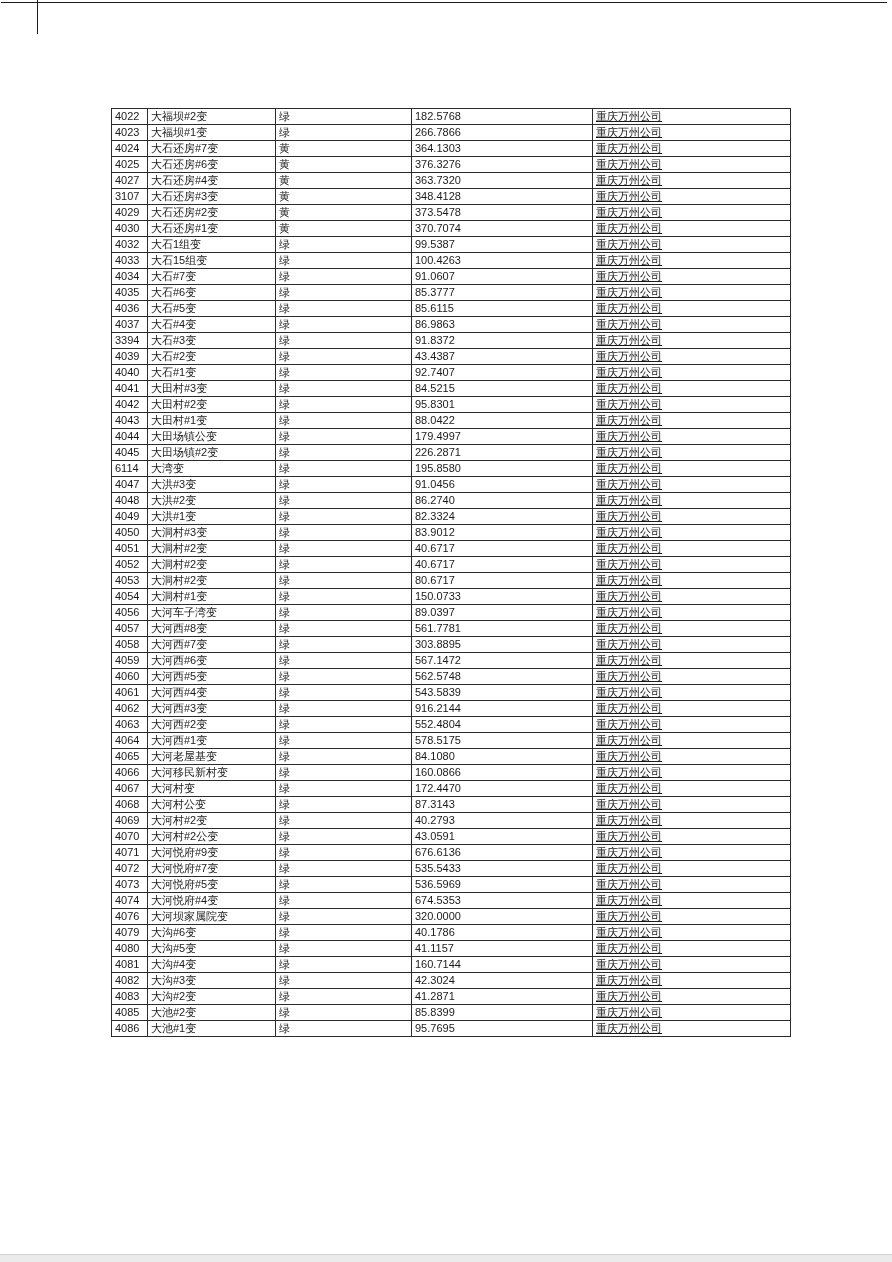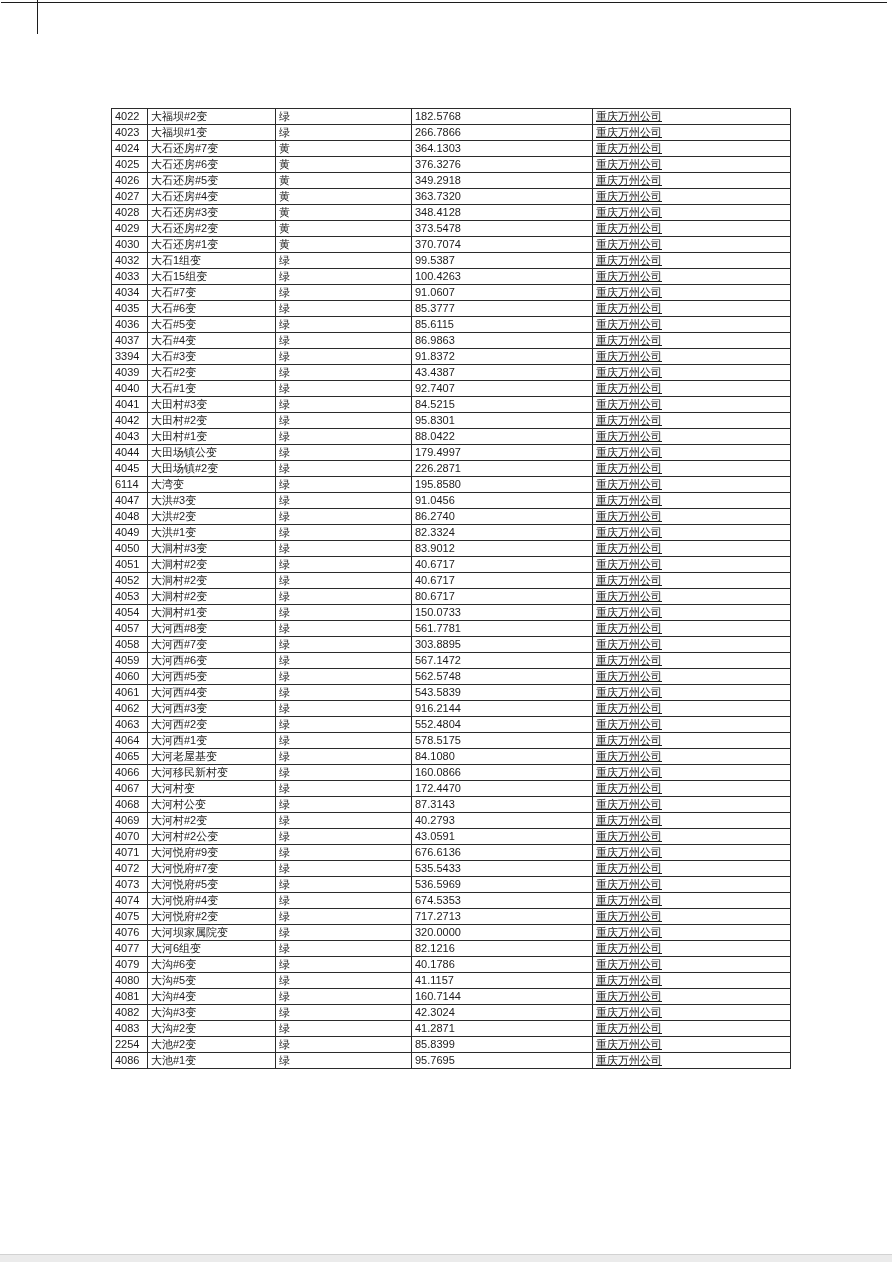--- a/index.html
+++ b/index.html
@@ -107,38 +107,31 @@
   </tr>
 
   <tr>
     <td class="c-id">4025</td>
     <td class="c-name">大石还房#6变</td>
     <td class="c-status">黄</td>
     <td class="c-value">376.3276</td>
     <td class="c-company"><span class="company-link">重庆万州公司</span></td>
   </tr>
 
-  <tr>
-    <td class="c-id">4026</td>
-    <td class="c-name">大石还房#5变</td>
-    <td class="c-status">黄</td>
-    <td class="c-value">349.2918</td>
-    <td class="c-company"><span class="company-link">重庆万州公司</span></td>
-  </tr>
 
   <tr>
     <td class="c-id">4027</td>
     <td class="c-name">大石还房#4变</td>
     <td class="c-status">黄</td>
     <td class="c-value">363.7320</td>
     <td class="c-company"><span class="company-link">重庆万州公司</span></td>
   </tr>
 
   <tr>
-    <td class="c-id">4028</td>
+    <td class="c-id">3107</td>
     <td class="c-name">大石还房#3变</td>
     <td class="c-status">黄</td>
     <td class="c-value">348.4128</td>
     <td class="c-company"><span class="company-link">重庆万州公司</span></td>
   </tr>
 
   <tr>
     <td class="c-id">4029</td>
     <td class="c-name">大石还房#2变</td>
     <td class="c-status">黄</td>
@@ -333,20 +326,27 @@
 
   <tr>
     <td class="c-id">4054</td>
     <td class="c-name">大洞村#1变</td>
     <td class="c-status">绿</td>
     <td class="c-value">150.0733</td>
     <td class="c-company"><span class="company-link">重庆万州公司</span></td>
   </tr>
 
 
+  <tr>
+    <td class="c-id">4056</td>
+    <td class="c-name">大河车子湾变</td>
+    <td class="c-status">绿</td>
+    <td class="c-value">89.0397</td>
+    <td class="c-company"><span class="company-link">重庆万州公司</span></td>
+  </tr>
 
   <tr>
     <td class="c-id">4057</td>
     <td class="c-name">大河西#8变</td>
     <td class="c-status">绿</td>
     <td class="c-value">561.7781</td>
     <td class="c-company"><span class="company-link">重庆万州公司</span></td>
   </tr>
 
   <tr>
@@ -478,43 +478,29 @@
   </tr>
 
   <tr>
     <td class="c-id">4074</td>
     <td class="c-name">大河悦府#4变</td>
     <td class="c-status">绿</td>
     <td class="c-value">674.5353</td>
     <td class="c-company"><span class="company-link">重庆万州公司</span></td>
   </tr>
 
-  <tr>
-    <td class="c-id">4075</td>
-    <td class="c-name">大河悦府#2变</td>
-    <td class="c-status">绿</td>
-    <td class="c-value">717.2713</td>
-    <td class="c-company"><span class="company-link">重庆万州公司</span></td>
-  </tr>
 
   <tr>
     <td class="c-id">4076</td>
     <td class="c-name">大河坝家属院变</td>
     <td class="c-status">绿</td>
     <td class="c-value">320.0000</td>
     <td class="c-company"><span class="company-link">重庆万州公司</span></td>
   </tr>
 
-  <tr>
-    <td class="c-id">4077</td>
-    <td class="c-name">大河6组变</td>
-    <td class="c-status">绿</td>
-    <td class="c-value">82.1216</td>
-    <td class="c-company"><span class="company-link">重庆万州公司</span></td>
-  </tr>
 
 
   <tr>
     <td class="c-id">4079</td>
     <td class="c-name">大沟#6变</td>
     <td class="c-status">绿</td>
     <td class="c-value">40.1786</td>
     <td class="c-company"><span class="company-link">重庆万州公司</span></td>
   </tr>
 
@@ -545,21 +531,21 @@
   <tr>
     <td class="c-id">4083</td>
     <td class="c-name">大沟#2变</td>
     <td class="c-status">绿</td>
     <td class="c-value">41.2871</td>
     <td class="c-company"><span class="company-link">重庆万州公司</span></td>
   </tr>
 
 
   <tr>
-    <td class="c-id">2254</td>
+    <td class="c-id">4085</td>
     <td class="c-name">大池#2变</td>
     <td class="c-status">绿</td>
     <td class="c-value">85.8399</td>
     <td class="c-company"><span class="company-link">重庆万州公司</span></td>
   </tr>
 
   <tr>
     <td class="c-id">4086</td>
     <td class="c-name">大池#1变</td>
     <td class="c-status">绿</td>

